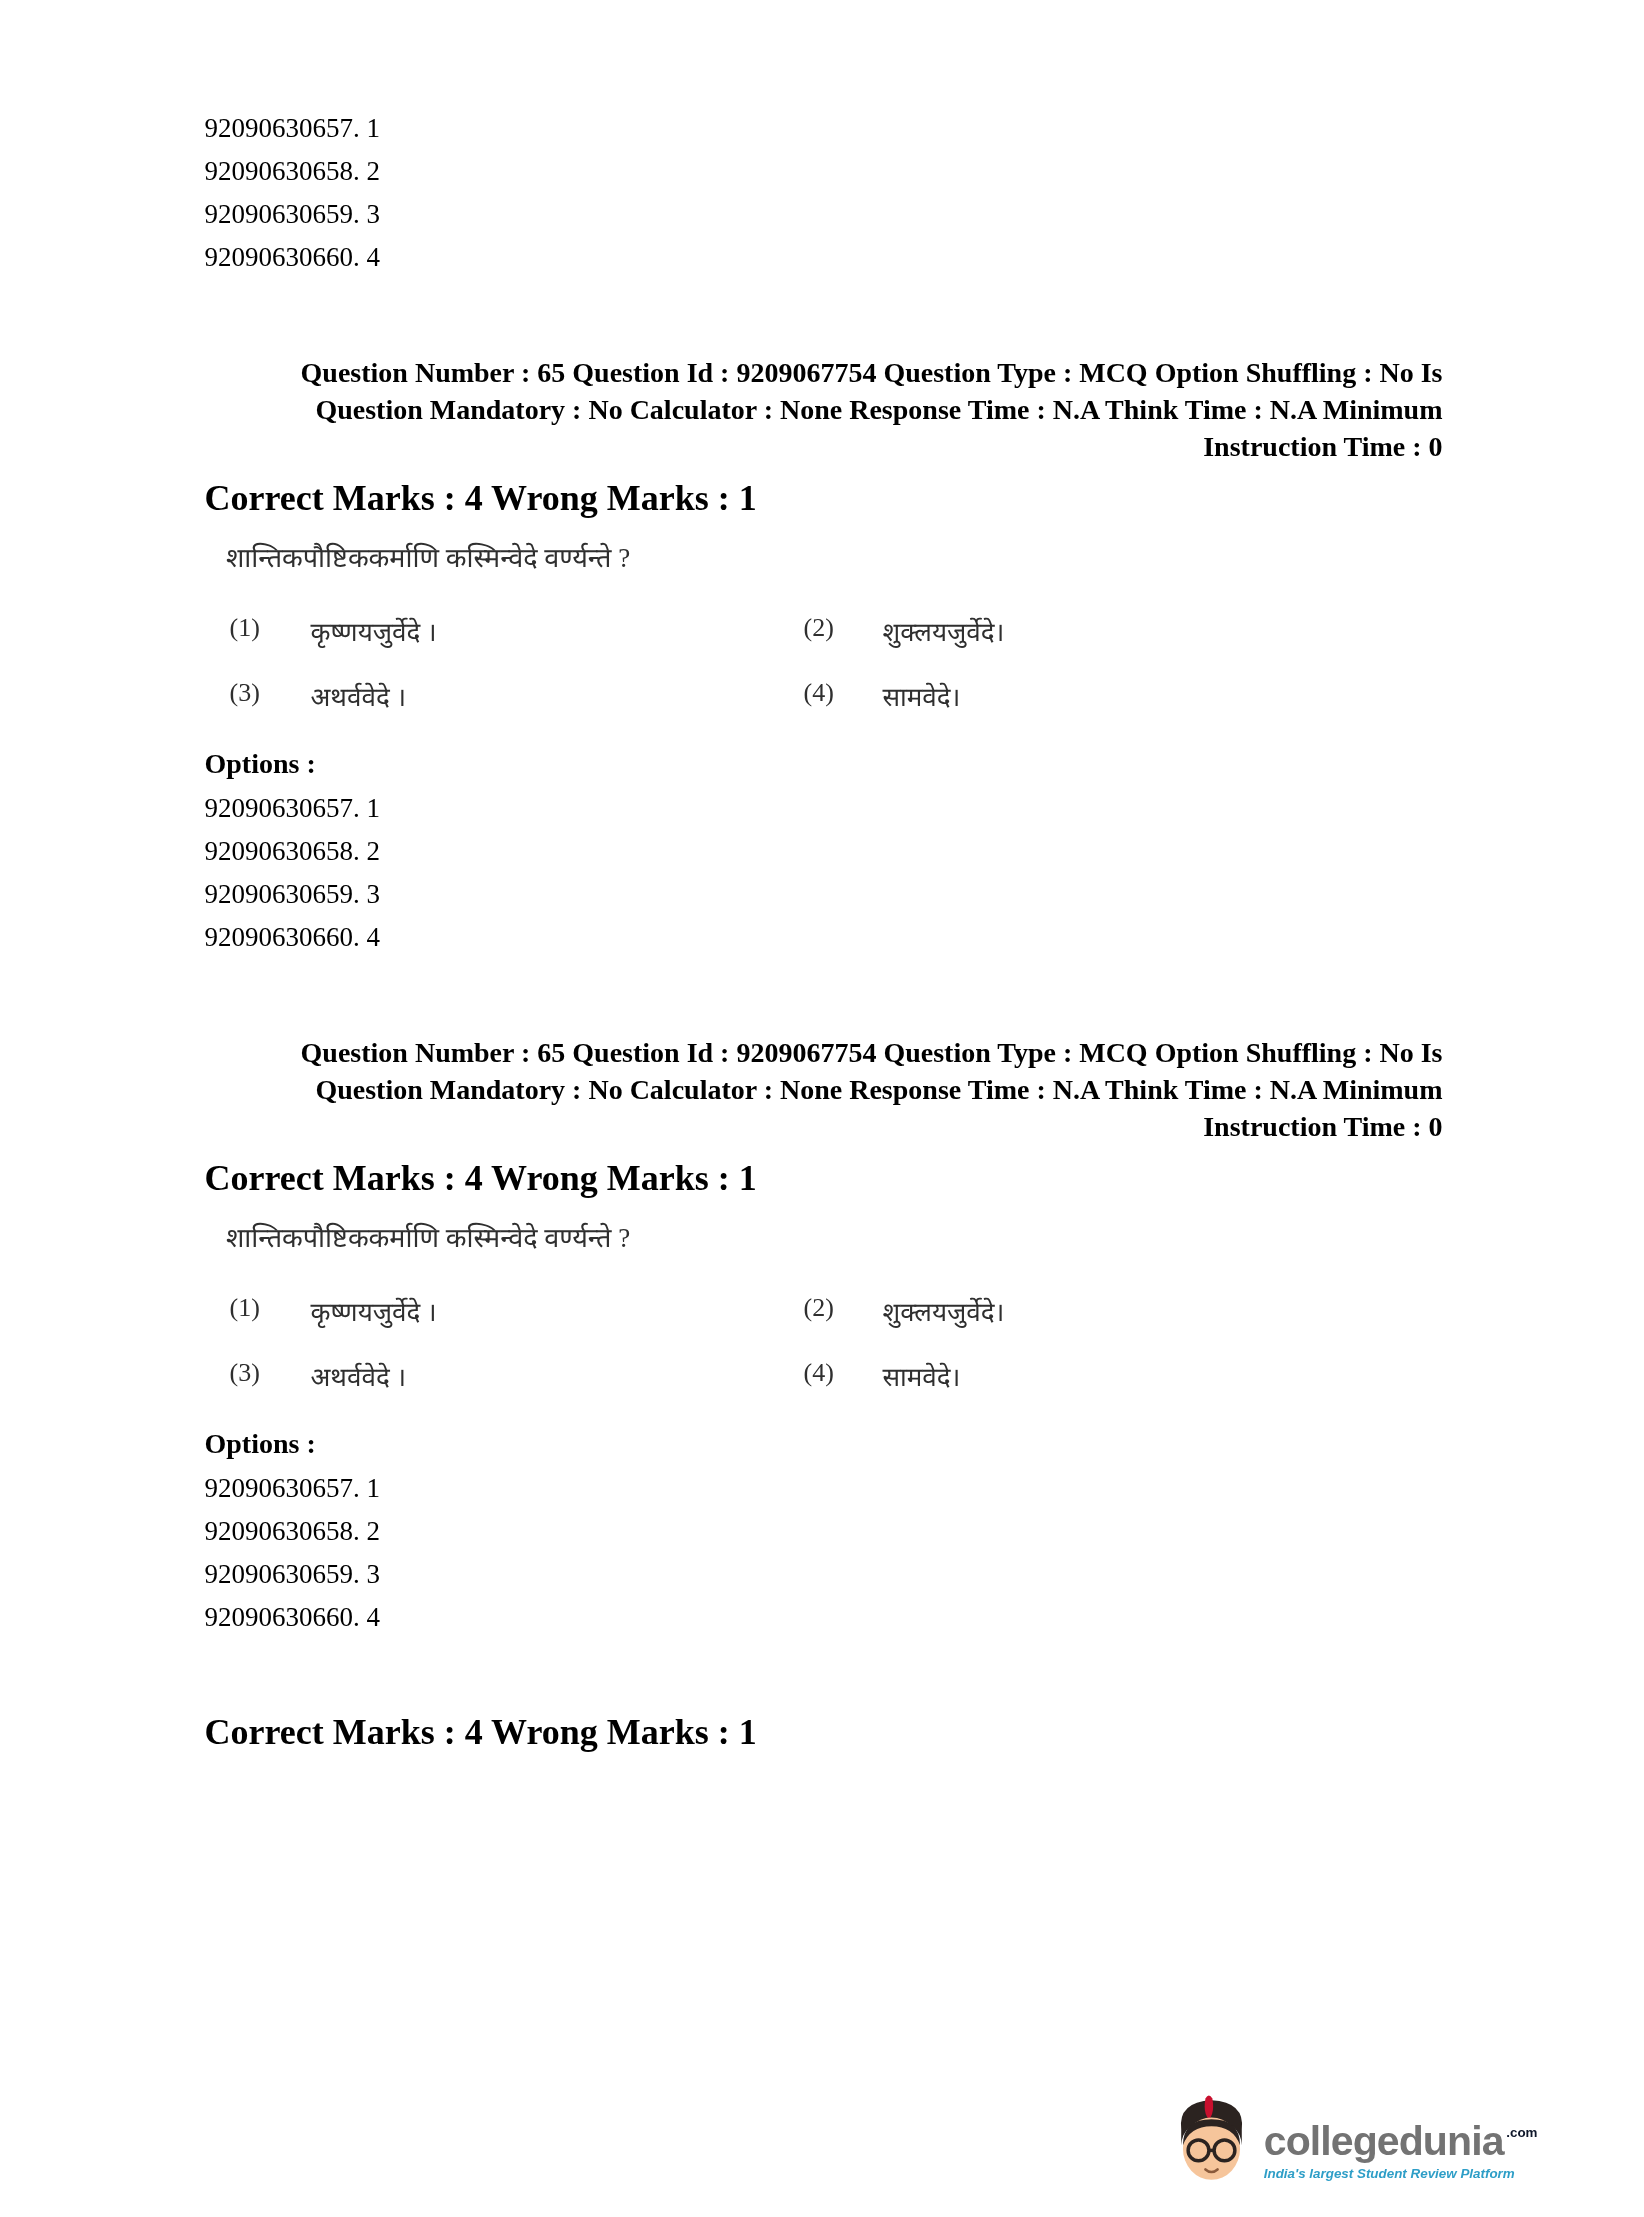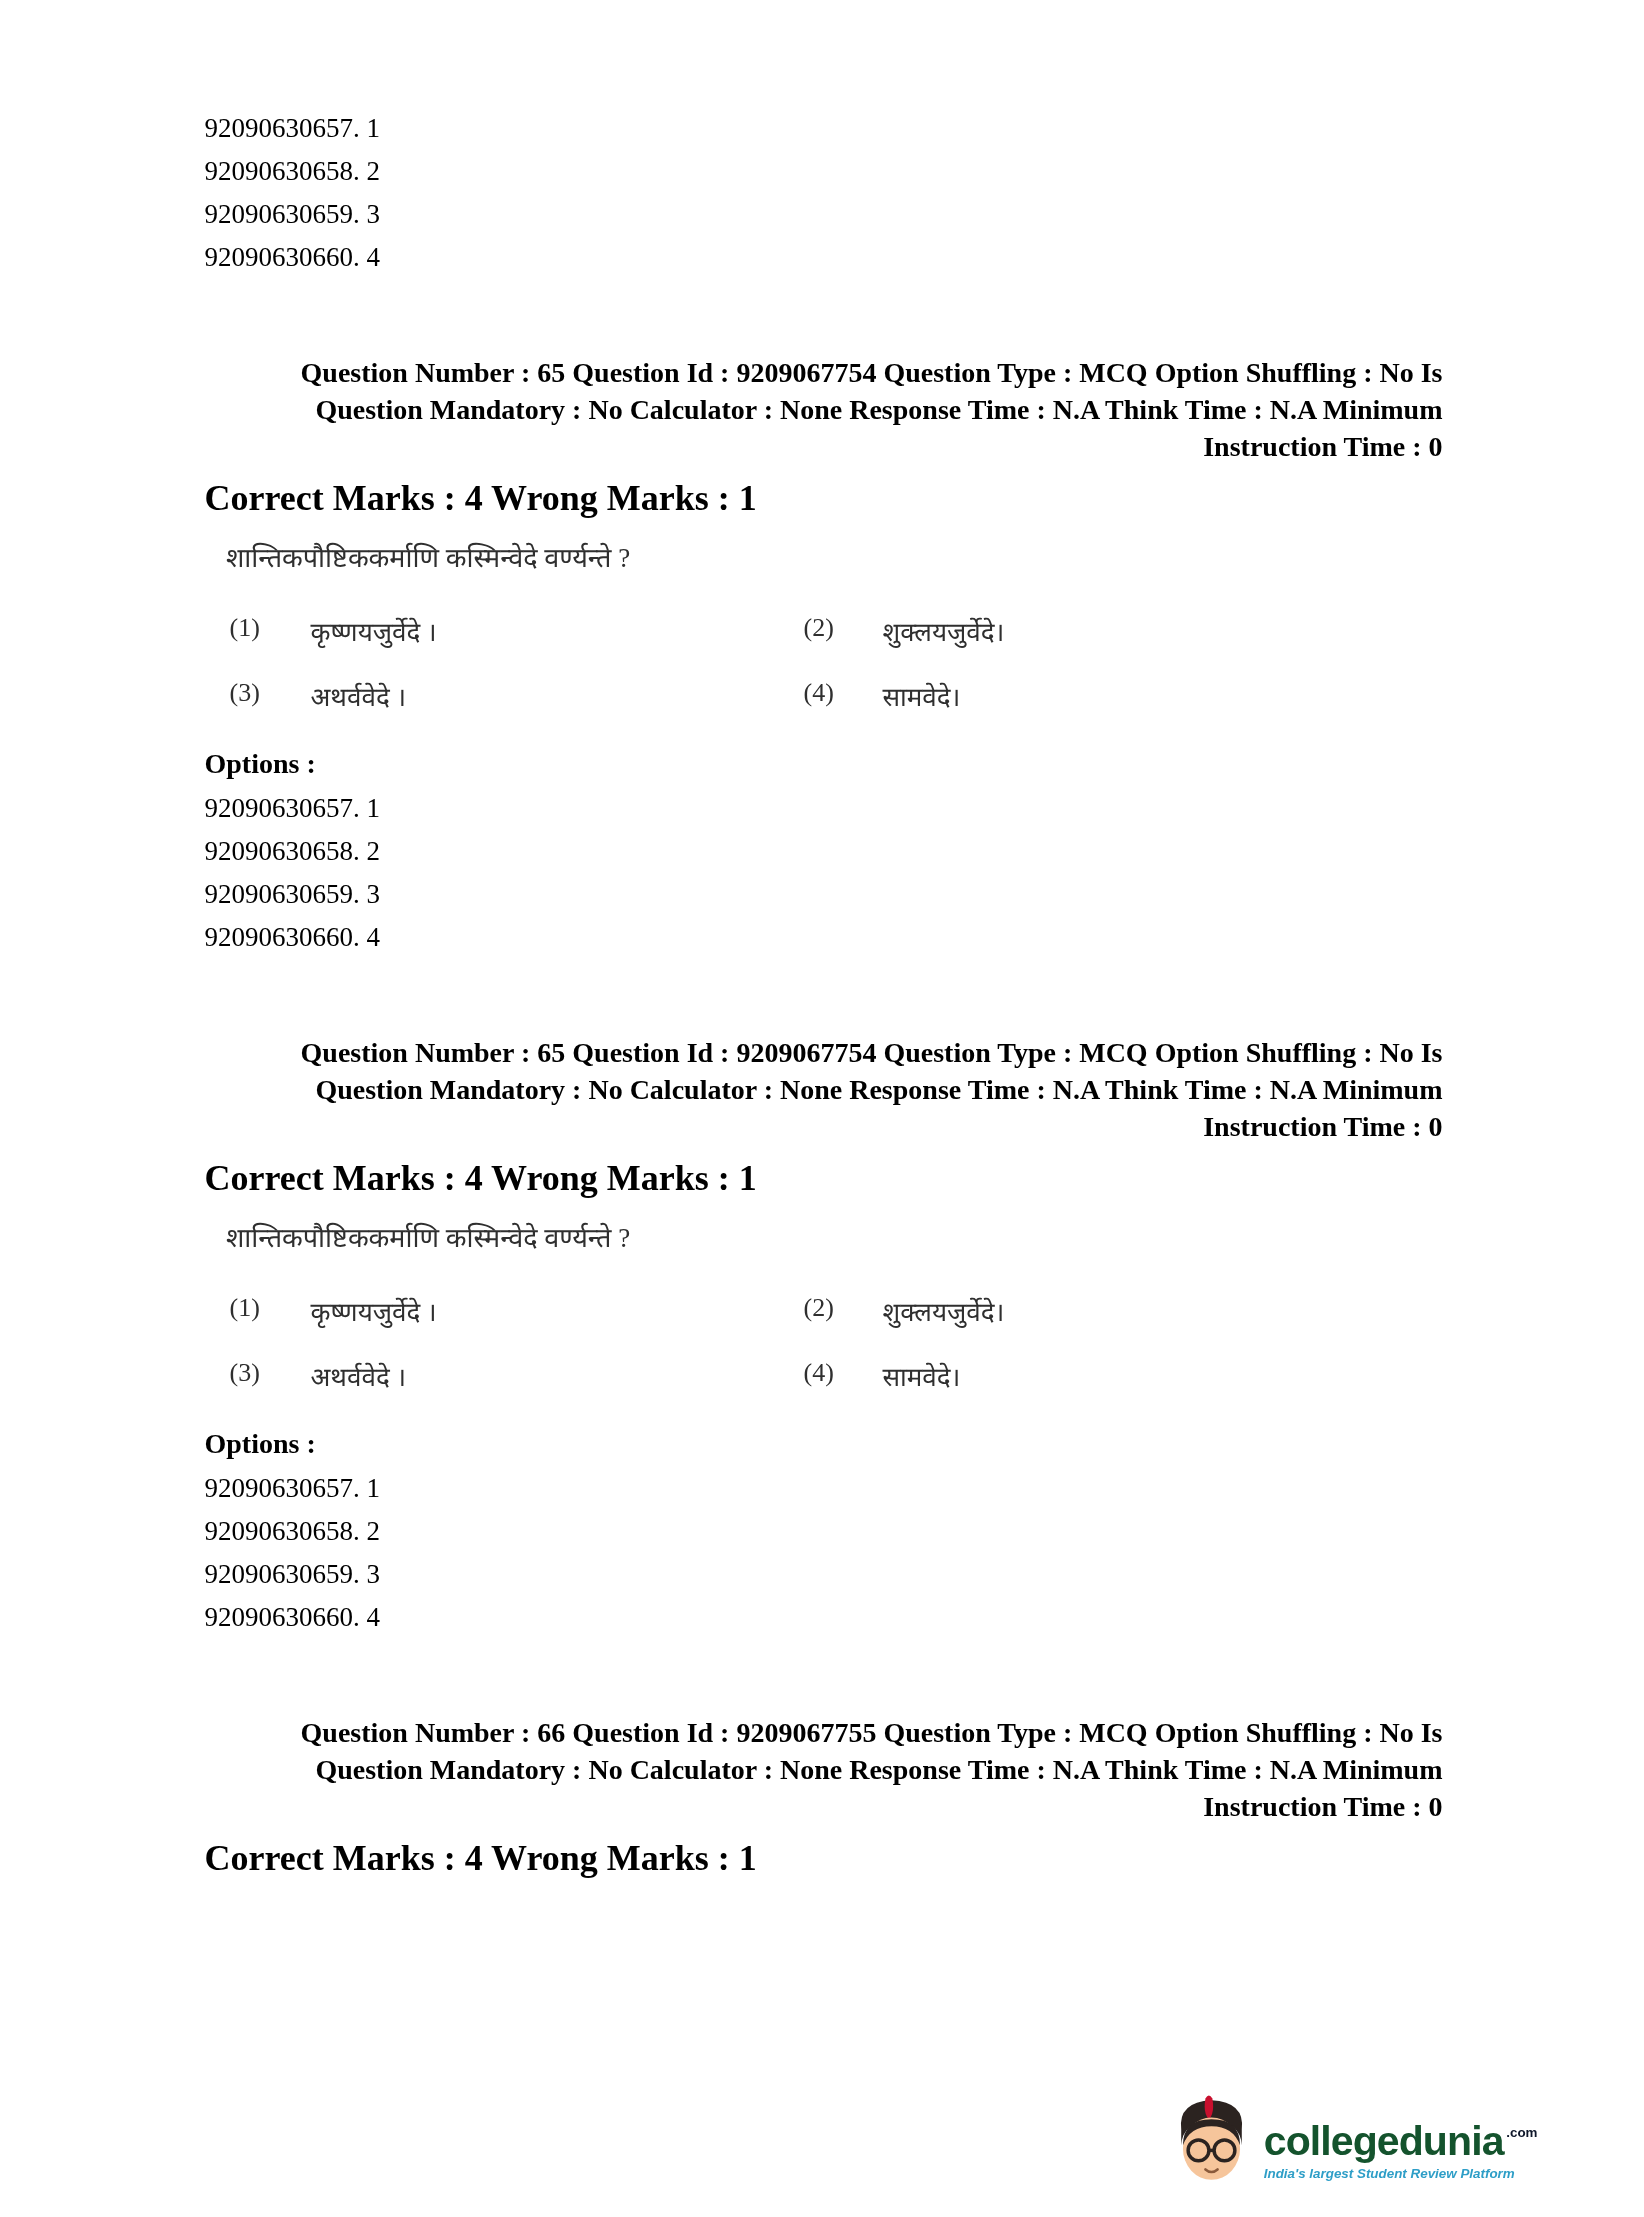--- a/index.html
+++ b/index.html
@@ -112,40 +112,39 @@
     <div class="options-heading">Options :</div>
     <div class="opt-list sub">
       <div class="opt-line">92090630657. 1</div>
       <div class="opt-line">92090630658. 2</div>
       <div class="opt-line">92090630659. 3</div>
       <div class="opt-line">92090630660. 4</div>
     </div>
   </div>
 
   <div class="q-block">
-    <div class="meta">Question Number : 66 Question Id : 9209067755 Question Type : MCQ Option Shuffling : No Is Question Mandatory : No Calculator : None Response Time : N.A Think Time : N.A Minimum Instruction Time : 0</div>
     <div class="marks">Correct Marks : 4 Wrong Marks : 1</div>
   </div>
 
   <div class="footer-logo">
     <span>
       <svg viewBox="0 0 90 104" width="79" height="90" aria-hidden="true">
         <path d="M10 40 Q6 8 45 6 Q84 8 80 40 L80 58 Q78 30 45 30 Q12 30 10 58 Z" fill="#2b2320"></path>
         <path d="M38 4 q4 -7 8 0 q3 17 -4 24 q-7 -7 -4 -24" fill="#c8102e"></path>
         <ellipse cx="45" cy="62" rx="33" ry="36" fill="#f6c59b"></ellipse>
         <path d="M12 58 Q12 28 45 28 Q78 28 78 58 Q70 36 45 36 Q20 36 12 58 Z" fill="#2b2320"></path>
         <circle cx="30" cy="64" r="12" fill="none" stroke="#2b2320" stroke-width="4"></circle>
         <circle cx="60" cy="64" r="12" fill="none" stroke="#2b2320" stroke-width="4"></circle>
         <line x1="42" y1="64" x2="48" y2="64" stroke="#2b2320" stroke-width="4"></line>
         <path d="M38 86 Q45 92 52 86" fill="none" stroke="#8a5a3b" stroke-width="3" stroke-linecap="round"></path>
       </svg>
     </span>
     <span class="logo-text-col">
       <span class="brand-line">
-        <span class="brand" style="color: #14532d; margin-top: 19px;">collegedunia</span>
+        <span class="brand" style="color: #737373; margin-top: 19px;">collegedunia</span>
         <span class="brand-suffix" style="color: #0f172a;">.com</span>
       </span>
       <span class="tagline" style="color: rgb(46, 158, 199);">India's largest Student Review Platform</span>
     </span>
   </div>
 
 </div>
 
 
 </body></html>

